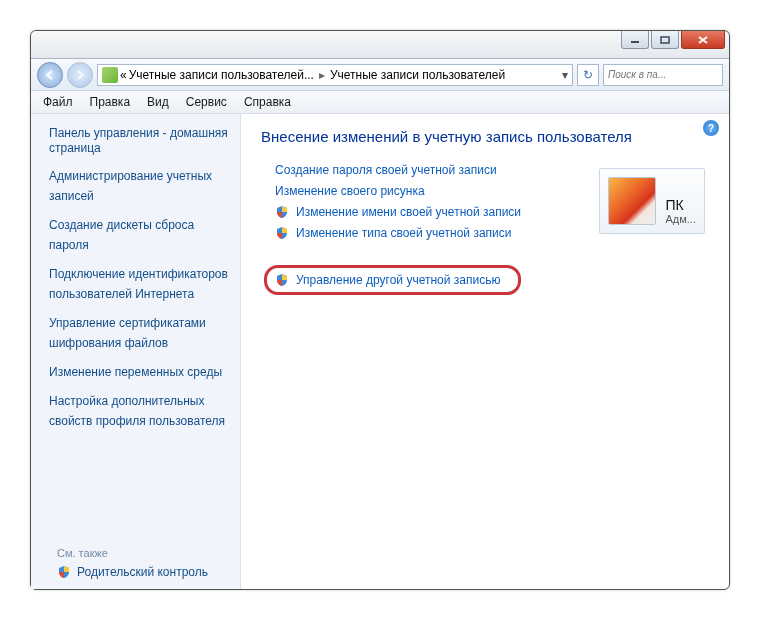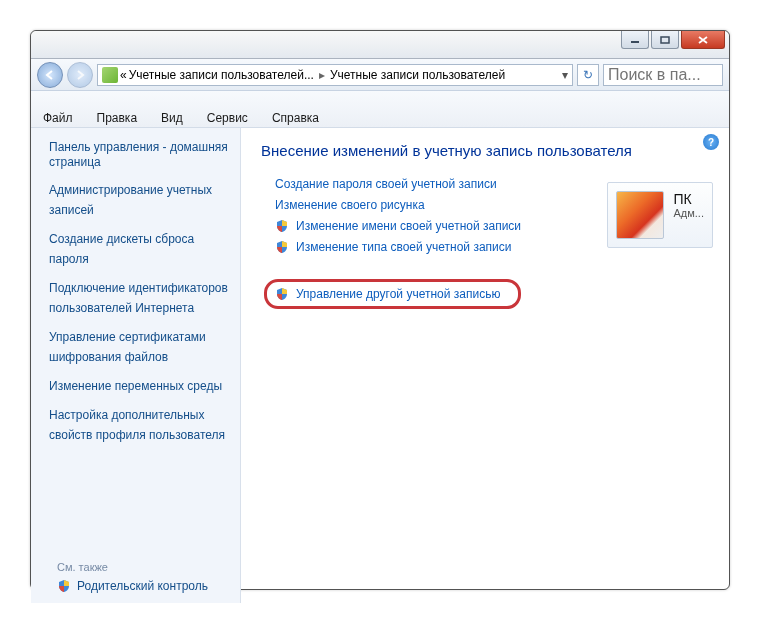--- a/index.html
+++ b/index.html
@@ -11,40 +11,40 @@
 .winbtn.close{background:linear-gradient(#e87a64,#c63a22);border-color:#9a3724;width:44px}
 .navbar{height:32px;background:linear-gradient(#f6f9fd,#e5ecf4);border-bottom:1px solid #c7d3e2;display:flex;align-items:center;padding:0 6px;gap:4px}
 .navbtn{width:26px;height:26px;border-radius:50%;background:radial-gradient(#d4e6fc,#86abd8);border:1px solid #7491b8;display:flex;align-items:center;justify-content:center;cursor:pointer}
 .navbtn.fwd{opacity:.55}
 .addr{flex:1;height:22px;background:#fff;border:1px solid #a9b9cc;display:flex;align-items:center;padding:0 4px;gap:2px}
 .addr-ic{width:16px;height:16px;background:linear-gradient(135deg,#a4d572,#6cb535);border-radius:2px}
 .crumb{color:#000;cursor:pointer;white-space:nowrap}
 .crumb-sep{color:#666;margin:0 3px}
 .refresh{width:22px;height:22px;border:1px solid #a9b9cc;background:#fff;display:flex;align-items:center;justify-content:center;cursor:pointer;color:#3a74b8}
 .search{width:120px;height:22px;border:1px solid #a9b9cc;background:#fff;display:flex;align-items:center;padding:0 4px}
-.search input{border:none;outline:none;width:100%;color:#888;font-size:16px}
-.menubar{height:37px;background:linear-gradient(#f7fafd,#ecf0f6);border-bottom:1px solid #d3dce8;display:flex;align-items:flex-end;padding:0 4px;gap:8px}
+.search input{border:none;outline:none;width:100%;font-style:italic;color:#888;font-size:10px}
+.menubar{height:23px;background:linear-gradient(#f7fafd,#ecf0f6);border-bottom:1px solid #d3dce8;display:flex;align-items:center;padding:0 4px;gap:1px}
 .menuitem{padding:2px 8px;cursor:pointer;color:#1a1a1a}
 .body{display:flex;height:calc(100% - 28px - 32px - 23px)}
 .sidebar{width:210px;background:#f1f5fb;border-right:1px solid #d8e0eb;padding:12px 10px 8px 18px;display:flex;flex-direction:column;position:relative}
 .side-title{color:#144e8a;font-size:12px;line-height:15px;margin-bottom:10px}
 .side-link{color:#144e8a;font-size:12px;line-height:20px;margin-bottom:9px;cursor:pointer}
 .see-also{position:absolute;bottom:10px;left:26px;right:10px}
 .see-lbl{color:#768aa5;font-size:11px;margin-bottom:6px}
 .see-row{display:flex;align-items:flex-start;gap:6px;color:#144e8a;cursor:pointer}
 .main{flex:1;padding:14px 14px 14px 20px;position:relative}
 .help-ic{position:absolute;top:6px;right:10px;width:16px;height:16px;border-radius:50%;background:radial-gradient(#6bb3f5,#2578cf);color:#fff;font-size:10px;font-weight:bold;display:flex;align-items:center;justify-content:center;cursor:pointer}
 .page-title{color:#003399;font-size:15px;margin-bottom:18px}
 .tasks{margin-left:14px}
 .task{display:flex;align-items:center;gap:7px;margin-bottom:7px}
 .task a{color:#0d5dbd;font-size:12px;cursor:pointer}
 .task.hl{border:3px solid #c9353a;border-radius:14px;padding:5px 18px 5px 8px;margin-left:-11px;display:inline-flex;margin-top:18px;margin-bottom:8px}
 .shield{width:14px;height:14px;position:relative}
 .shield svg{width:14px;height:14px}
-.account-card{position:absolute;top:54px;right:16px;border:1px solid #cdd8e6;background:linear-gradient(#fdfefe,#eef3f9);padding:8px;display:flex;align-items:flex-start;gap:10px;border-radius:2px}
+.account-card{position:absolute;top:54px;right:24px;border:1px solid #cdd8e6;background:linear-gradient(#fdfefe,#eef3f9);padding:8px;display:flex;align-items:flex-end;gap:10px;border-radius:2px}
 .avatar{width:48px;height:48px;border:1px solid #bac7d7;background:linear-gradient(135deg,#f7b648 0%,#ec6a28 40%,#d6341e 65%,#f3e8df 75%,#eee 100%);border-radius:2px}
 .acc-name{font-size:14px;color:#111}
 .acc-role{font-size:11px;color:#555}
 </style>
 </head>
 <body>
 
 <div class="outer">
  <div class="titlebar">
   <div class="winbtns">

